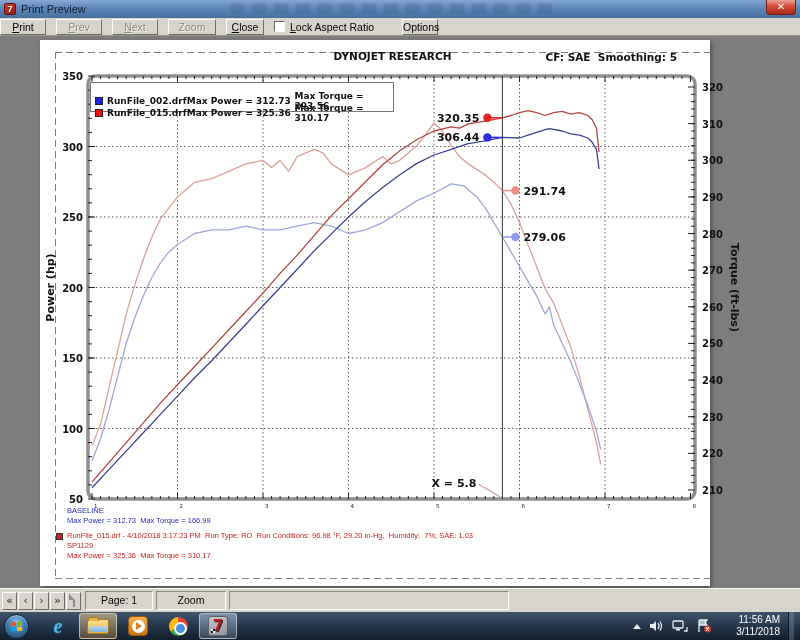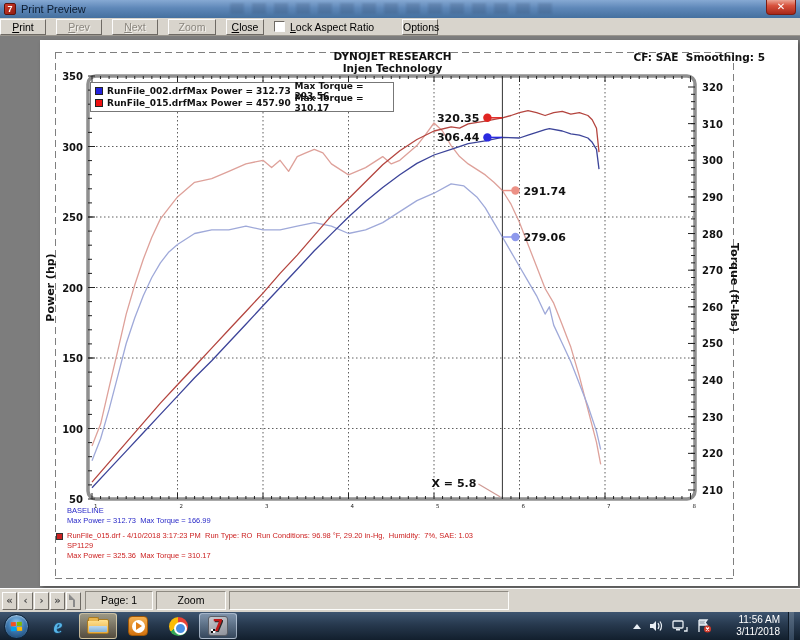--- a/index.html
+++ b/index.html
@@ -27,40 +27,40 @@
   .tb-btn { height:16px; background:#d8d4cc; border:1px solid; border-color:#fcfcfc #6e6a64 #6e6a64 #fcfcfc;
     font:10.5px "Liberation Sans",sans-serif; color:#000; text-align:center; line-height:14px; margin-right:10px; }
   .tb-btn.disabled { color:#8b877f; text-shadow:1px 1px 0 #f4f2ee; }
   .w44{width:46px}.w48{width:48px}.w38{width:38px}.w36{width:36px}
   .lock-wrap { display:flex; align-items:center; margin-left:6px; margin-right:28px; }
   .cbox { width:11px; height:11px; background:#fff; border:1px solid; border-color:#6e6a64 #fcfcfc #fcfcfc #6e6a64; margin-right:5px; }
   .lock-label { font:10.5px "Liberation Sans",sans-serif; color:#000; }
 
   
   .preview { position:absolute; left:0; top:36px; width:800px; height:552px; background:#7d7d7d; }
-  .page { position:absolute; left:40px; top:4px; width:758px; height:546px; background:#fff; box-shadow:2px 2px 4px rgba(0,0,0,.35); }
+  .page { position:absolute; left:40px; top:4px; width:670px; height:546px; background:#fff; box-shadow:2px 2px 4px rgba(0,0,0,.35); }
   .dash-h { position:absolute; height:1px; background:repeating-linear-gradient(90deg,#7f7f7f 0 7px,transparent 7px 11px); }
   .dash-v { position:absolute; width:1px; background:repeating-linear-gradient(180deg,#7f7f7f 0 7px,transparent 7px 11px); }
   .chart-title { position:absolute; left:0; top:10px; width:705px; text-align:center;
     font:bold 10.5px "DejaVu Sans",sans-serif; color:#111; }
   .chart-subtitle { position:absolute; left:0; top:22px; width:705px; text-align:center;
     font:bold 10.5px "DejaVu Sans",sans-serif; color:#111; }
   .cf-note { position:absolute; right:33px; top:11px; font:bold 10.5px "DejaVu Sans",sans-serif; color:#111; white-space:pre; }
   #chart { position:absolute; left:0; top:0; width:705px; height:546px; }
   .grid { stroke:#5f5f5f; stroke-width:1; stroke-dasharray:1.5,2.5; }
   .frame { fill:none; stroke:#8f8f8f; stroke-width:3.5; }
   .tick { stroke:#222; stroke-width:1; }
   .ylab { font:bold 10px "DejaVu Sans",sans-serif; fill:#111; }
   .xlab { font:5.5px "DejaVu Sans",sans-serif; fill:#222; }
   .marker-label { font:bold 11px "DejaVu Sans",sans-serif; fill:#111; }
   .axis-title { font:bold 11px "DejaVu Sans",sans-serif; fill:#111; }
   .cursor { stroke:#333; stroke-width:1; }
 
   .legend { position:absolute; left:50px; top:42px; width:304px; height:30px; background:#fff;
-    border:1px solid #777; padding:2px 4px; }
+    border:1px solid #777; padding:12px 4px; }
   .legend-row { display:flex; align-items:center; height:12px; font:bold 9px "DejaVu Sans",sans-serif; color:#111; }
   .lg-sq { width:8px; height:8px; border:1px solid #222; margin-right:4px; flex:none; }
   .lg-file { width:86px; }
   .lg-power { width:122px; }
 
   .footer { position:absolute; left:16px; top:466px; font:7.5px "Liberation Sans",sans-serif; }
   .run-block { margin-bottom:5px; }
   .run-line1 { display:flex; align-items:center; }
   .run-sq { width:7px; height:7px; border:1px solid #333; margin-right:4px; flex:none; }
   .run-text { white-space:pre; line-height:10px; }
@@ -138,21 +138,20 @@
 
   <div class="preview">
     <div class="page">
 
       <div class="dash-h" style="left:15px; top:12px; width:678px;"></div>
       <div class="dash-h" style="left:15px; top:538px; width:678px;"></div>
       <div class="dash-v" style="left:15px; top:12px; height:526px;"></div>
       <div class="dash-v" style="left:693px; top:12px; height:526px;"></div>
 
       <div class="chart-title">DYNOJET RESEARCH</div>
-      <div class="chart-subtitle">Injen Technology</div>
       <div class="cf-note">CF: SAE  Smoothing: 5</div>
 
       <svg id="chart" viewBox="0 0 705 546">
           <line x1="48" x2="655" y1="106.5" y2="106.5" class="grid"></line>
           <line x1="48" x2="655" y1="177" y2="177" class="grid"></line>
           <line x1="48" x2="655" y1="247.5" y2="247.5" class="grid"></line>
           <line x1="48" x2="655" y1="318" y2="318" class="grid"></line>
           <line x1="48" x2="655" y1="388.5" y2="388.5" class="grid"></line>
           <line x1="137.5" x2="137.5" y1="36" y2="459" class="grid"></line>
           <line x1="223" x2="223" y1="36" y2="459" class="grid"></line>
@@ -458,21 +457,21 @@
       <div class="legend">
         <div class="legend-row">
           <span class="lg-sq" style="background: rgb(34, 34, 221);"></span>
           <span class="lg-file">RunFile_002.drf</span>
           <span class="lg-power">Max Power = 312.73</span>
           <span class="lg-torque">Max Torque = 293.56</span>
         </div>
         <div class="legend-row">
           <span class="lg-sq" style="background: rgb(238, 17, 17);"></span>
           <span class="lg-file">RunFile_015.drf</span>
-          <span class="lg-power">Max Power = 457.90</span>
+          <span class="lg-power">Max Power = 325.36</span>
           <span class="lg-torque">Max Torque = 310.17</span>
         </div>
       </div>
 
       <div class="footer">
         <div class="run-block run-blue">
           <div class="run-indent">BASELINE</div>
           <div class="run-indent">Max Power = 312.73  Max Torque = 166.99</div>
         </div>
         <div class="run-block run-red">

